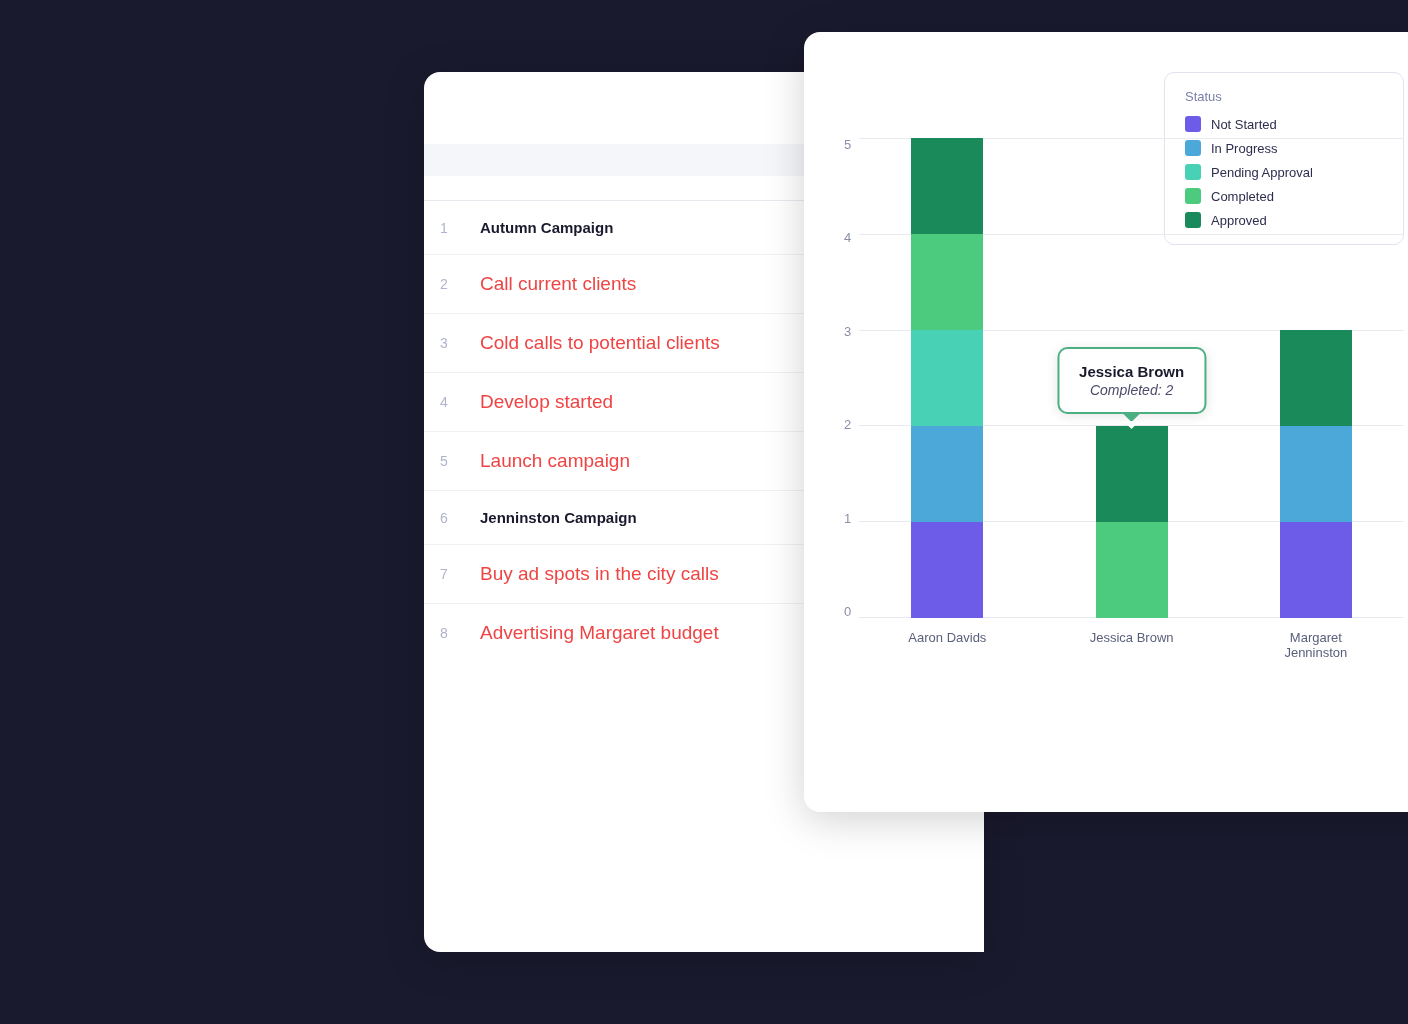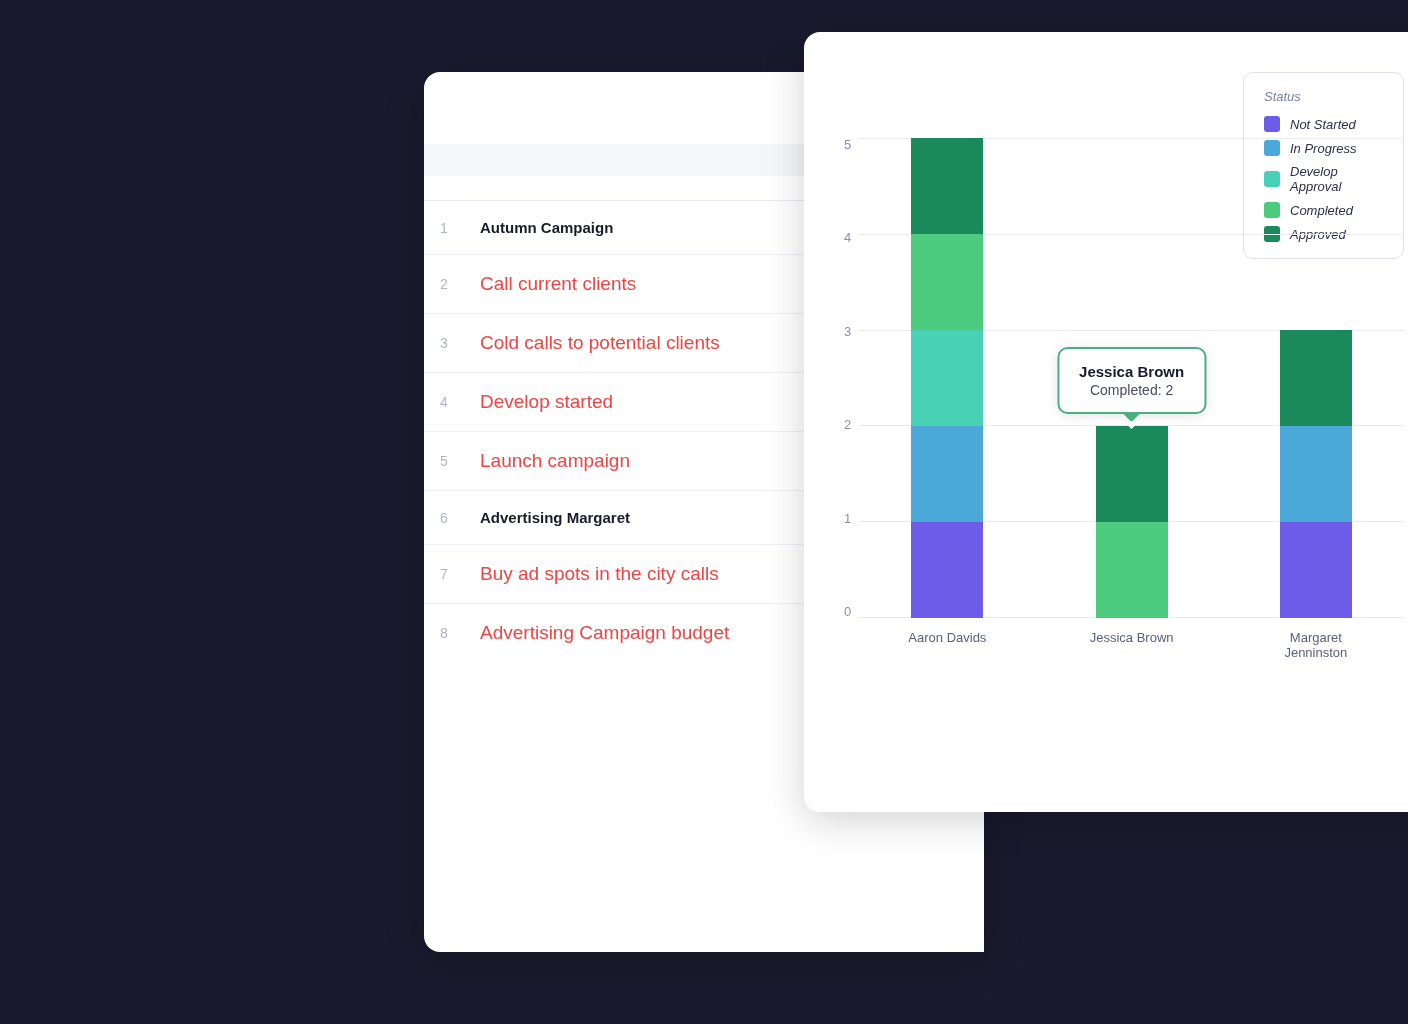--- a/index.html
+++ b/index.html
@@ -251,22 +251,21 @@
 
     
     .legend {
       position: absolute;
       top: 40px;
       right: 40px;
       background: #fff;
       border: 1px solid #e0e3ef;
       border-radius: 10px;
       padding: 16px 20px;
-      width: 161px;
-      font-style: italic;
+      width: 240px;
     }
 
     .legend-title {
       font-size: 13px;
       color: #7a7fa8;
       margin-bottom: 12px;
       font-weight: 500;
     }
 
     .legend-item {
@@ -304,20 +303,21 @@
 
     .tooltip-name {
       font-weight: 700;
       font-size: 15px;
       margin-bottom: 2px;
     }
 
     .tooltip-value {
       font-weight: 400;
       color: #4a4a6a;
+      font-style: italic;
     }
 
     .tooltip-arrow {
       position: absolute;
       bottom: -10px;
       left: 50%;
       transform: translateX(-50%);
       width: 0;
       height: 0;
       border-left: 10px solid transparent;
@@ -378,31 +378,31 @@
               <td>Develop started</td>
               <td class="status-completed">Completed</td>
             </tr>
             <tr>
               <td class="row-num">5</td>
               <td>Launch campaign</td>
               <td class="status-completed">Completed</td>
             </tr>
             <tr>
               <td class="row-num">6</td>
-              <td class="title-bold">Advertising Margaret</td>
+              <td class="title-bold">Jenninston Campaign</td>
               <td></td>
             </tr>
             <tr>
               <td class="row-num">7</td>
               <td>Buy ad spots in the city calls</td>
               <td class="status-in-progress">In progress</td>
             </tr>
             <tr>
               <td class="row-num">8</td>
-              <td>Advertising Campaign budget</td>
+              <td>Advertising Margaret budget</td>
               <td class="status-approved">Approved</td>
             </tr>
           </tbody>
       </table>
     </div>
   </div>
 
   <div class="right-panel">
     <div class="right-panel-header">
       <h2 class="report-title"></h2>
@@ -415,21 +415,21 @@
           <div class="legend-item">
             <div class="legend-color" style="background: rgb(108, 92, 231);"></div>
             <span>Not Started</span>
           </div>
           <div class="legend-item">
             <div class="legend-color" style="background: rgb(77, 168, 218);"></div>
             <span>In Progress</span>
           </div>
           <div class="legend-item">
             <div class="legend-color" style="background: rgb(72, 209, 181);"></div>
-            <span>Develop Approval</span>
+            <span>Pending Approval</span>
           </div>
           <div class="legend-item">
             <div class="legend-color" style="background: rgb(76, 202, 126);"></div>
             <span>Completed</span>
           </div>
           <div class="legend-item">
             <div class="legend-color" style="background: rgb(26, 138, 90);"></div>
             <span>Approved</span>
           </div>
         </div>

